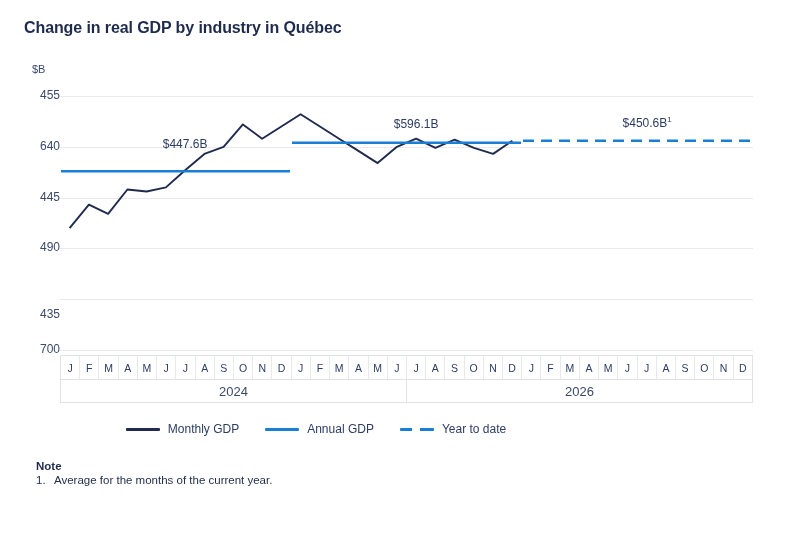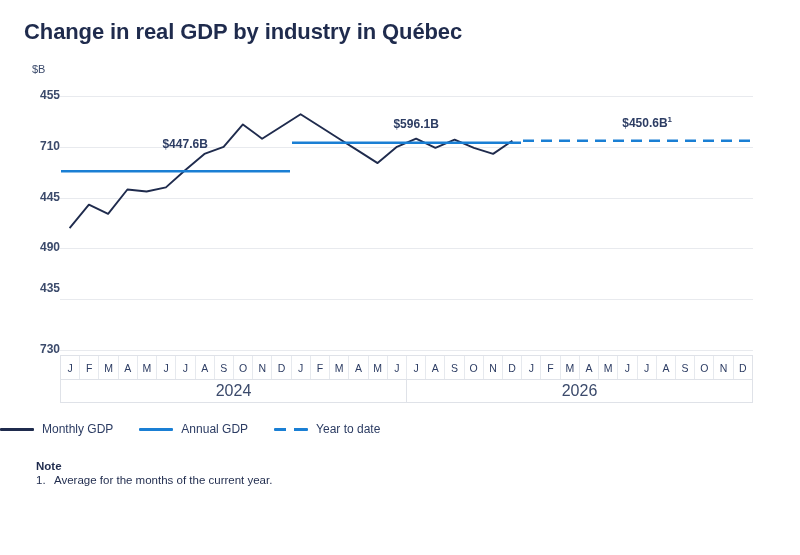--- a/index.html
+++ b/index.html
@@ -3,58 +3,58 @@
 <meta charset="utf-8">
 <style>
   html,body{margin:0;padding:0;}
   body{
     width:800px;height:555px;background:#ffffff;
     font-family:"Liberation Sans",sans-serif;
     color:#1f2b4d;overflow:hidden;position:relative;
   }
   #page-title{
     position:absolute;left:24px;top:19px;
-    font-size:22px;font-weight:bold;color:#1f2b4d;
+    font-size:16px;font-weight:bold;color:#1f2b4d;
     letter-spacing:-0.1px;
   }
   #unit-label{
     position:absolute;left:32px;top:63px;
     font-size:11px;color:#3b4a6b;
   }
-  #plot-area{position:absolute;left:0;top:0;width:800px;height:400px;font-weight:bold;}
+  #plot-area{position:absolute;left:0;top:0;width:800px;height:400px;}
   .ytick{
     position:absolute;width:42px;text-align:right;
     font-size:12px;color:#3b4a6b;left:18px;
   }
   .gridline{position:absolute;left:60px;height:1px;background:#e8eaee;width:693px;}
   #axis-table{
     position:absolute;left:60px;top:355px;width:693px;
     border:1px solid #dfe2e8;border-collapse:collapse;box-sizing:border-box;
   }
   #month-row{display:flex;height:23px;}
   .month-cell{
     flex:1 1 0;display:flex;align-items:center;justify-content:center;
     font-size:10.5px;color:#2c3c63;
     border-right:1px solid #e6e9ee;box-sizing:border-box;
   }
   .month-cell:last-child{border-right:none;}
   #year-row{display:flex;height:22px;border-top:1px solid #dfe2e8;}
   .year-cell{
     display:flex;align-items:center;justify-content:center;
-    font-size:16px;color:#3b4a6b;
+    font-size:13px;color:#3b4a6b;
     border-right:1px solid #dfe2e8;box-sizing:border-box;
   }
   .year-cell:last-child{border-right:none;}
   .annot{
     position:absolute;font-size:12px;color:#2c3c63;white-space:nowrap;
   }
   .annot sup{font-size:8px;vertical-align:super;}
   #legend{
     position:absolute;left:0;top:422px;width:632px;
-    display:flex;align-items:center;gap:26px;
+    display:flex;justify-content:center;align-items:center;gap:26px;
   }
   .legend-item{display:flex;align-items:center;gap:8px;}
   .legend-label{font-size:12px;color:#2c3c63;}
   .swatch{width:34px;height:3px;display:block;border-radius:1px;}
   .swatch.dashed{
     height:3px;width:34px;background:none;
     background-image:linear-gradient(90deg,#1a7fd4 0 12px,transparent 12px 20px,#1a7fd4 20px 34px);
   }
   #footnotes{position:absolute;left:36px;top:460px;width:740px;}
   .fn-head{font-size:11.5px;font-weight:bold;color:#1f2b4d;margin-bottom:2px;}
@@ -65,25 +65,25 @@
 </head>
 <body>
 
 <div id="page-title">Change in real GDP by industry in Québec</div>
 
 <div id="unit-label">$B</div>
 
 <div id="plot-area">
   <div id="yticks">
       <div class="ytick" style="top: 88px;">455</div>
-      <div class="ytick" style="top: 138.8px;">710</div>
+      <div class="ytick" style="top: 138.8px;">640</div>
       <div class="ytick" style="top: 189.6px;">445</div>
       <div class="ytick" style="top: 240.4px;">490</div>
-      <div class="ytick" style="top: 281px;">435</div>
-      <div class="ytick" style="top: 342px;">730</div>
+      <div class="ytick" style="top: 307px;">435</div>
+      <div class="ytick" style="top: 342px;">700</div>
     </div>
   <div id="gridlines">
       <div class="gridline" style="top: 96px;"></div>
       <div class="gridline" style="top: 146.8px;"></div>
       <div class="gridline" style="top: 197.6px;"></div>
       <div class="gridline" style="top: 248.4px;"></div>
       <div class="gridline" style="top: 299.2px;"></div>
       <div class="gridline" style="top: 350px;"></div>
     </div>
   <svg id="chart-svg" width="800" height="400" style="position:absolute;left:0;top:0;">

